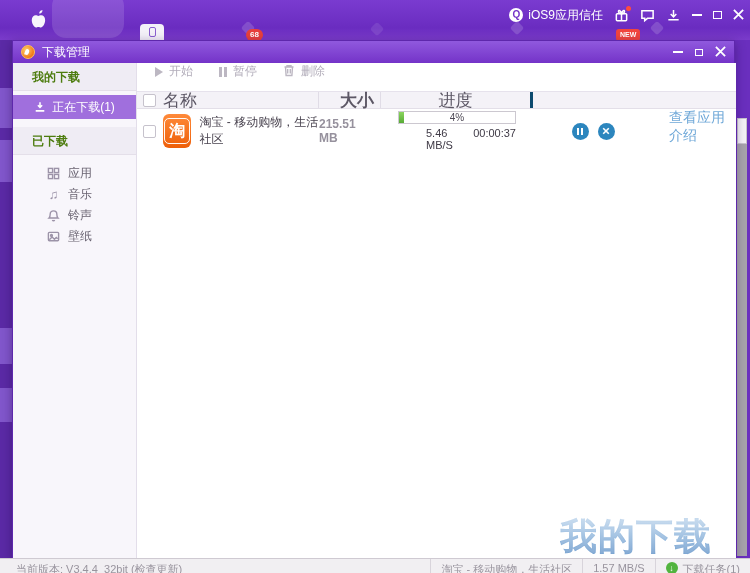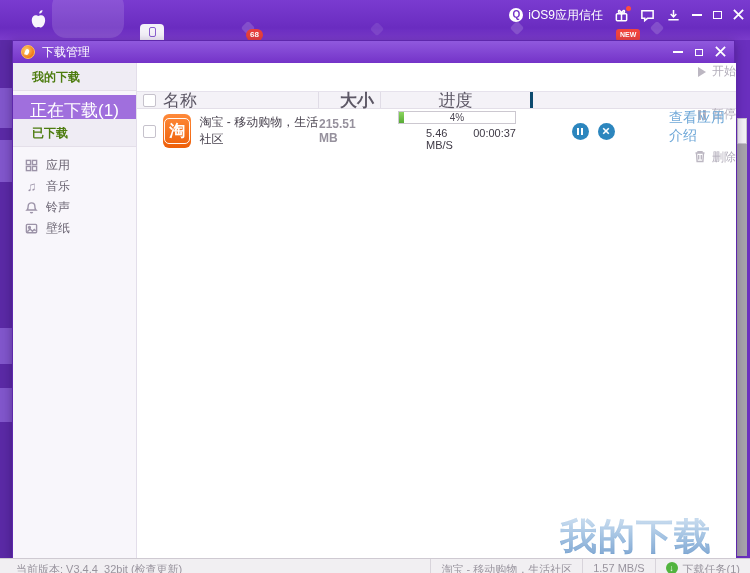--- a/index.html
+++ b/index.html
@@ -51,33 +51,33 @@
   .dlg-logo::after { content:""; position:absolute; left:3px; top:3px; width:4px; height:6px;
     background:#fff; border-radius:50% 50% 50% 0; transform:rotate(20deg); }
   .dlg-title { color:#fff; font-size:12px; margin-left:7px; }
   .dlg-ctrls { margin-left:auto; display:flex; align-items:center; gap:12px; }
   .dlg-ctrls .win-max { width:8px; height:7px; border-width:1px; }
 
   
   .sidebar { position:absolute; left:0; top:22px; width:124px; height:496px; background:#f8f6fb; border-right:1px solid #e3deea; }
   .sb-sec { height:28px; line-height:28px; background:#efecf4; border-bottom:1px solid #e4dfe9;
     font-size:12px; font-weight:bold; color:#4d7c0f; padding-left:19px; }
-  .sb-sel { margin-top:4px; height:24px; background:#a06fdd; color:#fff; font-size:17px;
-    display:flex; align-items:center; justify-content:center; gap:6px; cursor:pointer;flex-direction:column; }
+  .sb-sel { margin-top:4px; height:24px; background:#a06fdd; color:#fff; font-size:12px;
+    display:flex; align-items:center; justify-content:center; gap:6px; cursor:pointer; }
   .sb-sel svg { width:12px; height:12px; stroke:#fff; fill:none; stroke-width:1.8; }
-  .sb-sec2 { }
+  .sb-sec2 { margin-top:8px; }
   .sb-list { padding-top:8px; }
-  .sb-item { height:21px; display:flex; align-items:center; gap:8px; padding-left:12px;
+  .sb-item { height:21px; display:flex; align-items:center; gap:8px; padding-left:34px;
     font-size:12px; color:#6a6472; cursor:pointer; }
   .sb-item svg { width:13px; height:13px; stroke:#9c93a8; fill:none; stroke-width:1.5; }
   .sb-item .mus { font-size:13px; color:#9c93a8; width:13px; line-height:13px; text-align:center; }
 
   
   .main { position:absolute; left:124px; top:22px; width:599px; height:496px; background:#fff; }
-  .toolbar { height:28px; display:flex; align-items:flex-end; gap:26px; padding-left:18px;flex-direction:column; }
+  .toolbar { height:28px; display:flex; align-items:flex-start; gap:26px; padding-left:18px; }
   .tool { display:flex; align-items:center; gap:6px; font-size:12px; color:#b2adba; cursor:default; }
   .ic-play { width:0; height:0; border-left:8px solid #bcb7c2; border-top:5px solid transparent; border-bottom:5px solid transparent; }
   .ic-pause { display:flex; gap:2px; }
   .ic-pause i { width:3px; height:10px; background:#bcb7c2; }
   .ic-trash svg { width:12px; height:13px; stroke:#bcb7c2; fill:none; stroke-width:1.4; }
 
   .thead { height:18px; background:#f4f2f7; border-top:1px solid #e6e2ec; border-bottom:1px solid #e3dfe8;
     display:flex; align-items:center; font-size:17px; color:#5c5765; }
   .col-cb { width:24px; display:flex; justify-content:center; }
   .col-name { width:158px; border-right:1px solid #e0dce6; padding-left:2px; height:100%; display:flex; align-items:center; }

